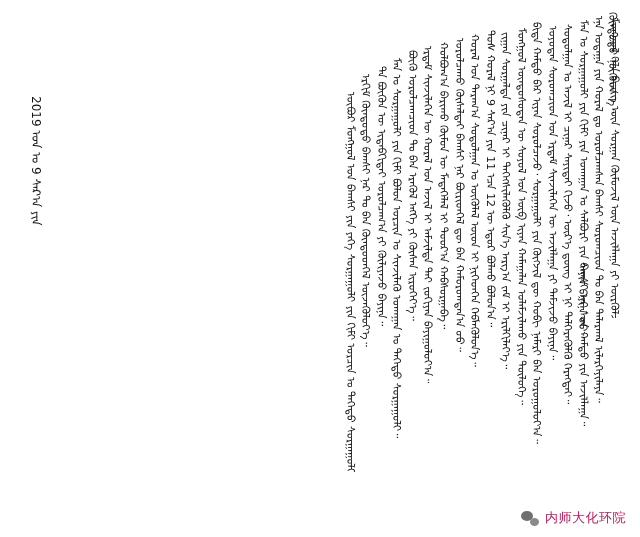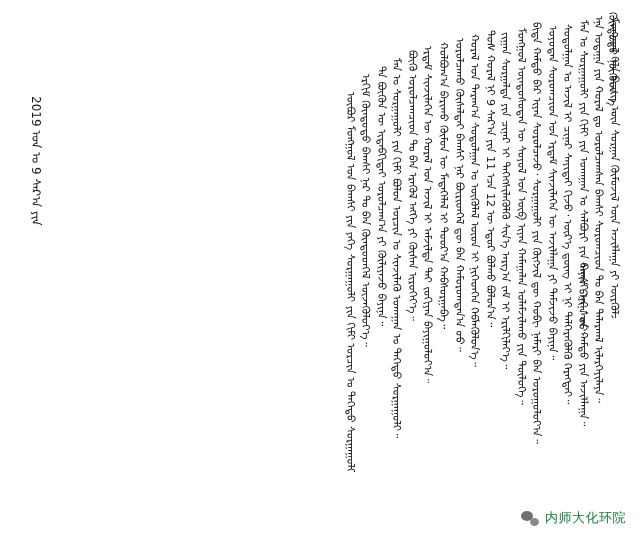--- a/index.html
+++ b/index.html
@@ -102,21 +102,21 @@
   }
 
   
   #watermark {
     position: absolute;
     right: 14px;
     bottom: 10px;
     display: flex;
     align-items: center;
     gap: 6px;
-    color: #15803d;
+    color: #be185d;
     font-size: 13px;
     font-family: "DejaVu Sans", "Liberation Sans", sans-serif;
   }
   #watermark .wechat-mark {
     width: 18px;
     height: 15px;
     position: relative;
     display: inline-block;
   }
   #watermark .wechat-mark .b1,

